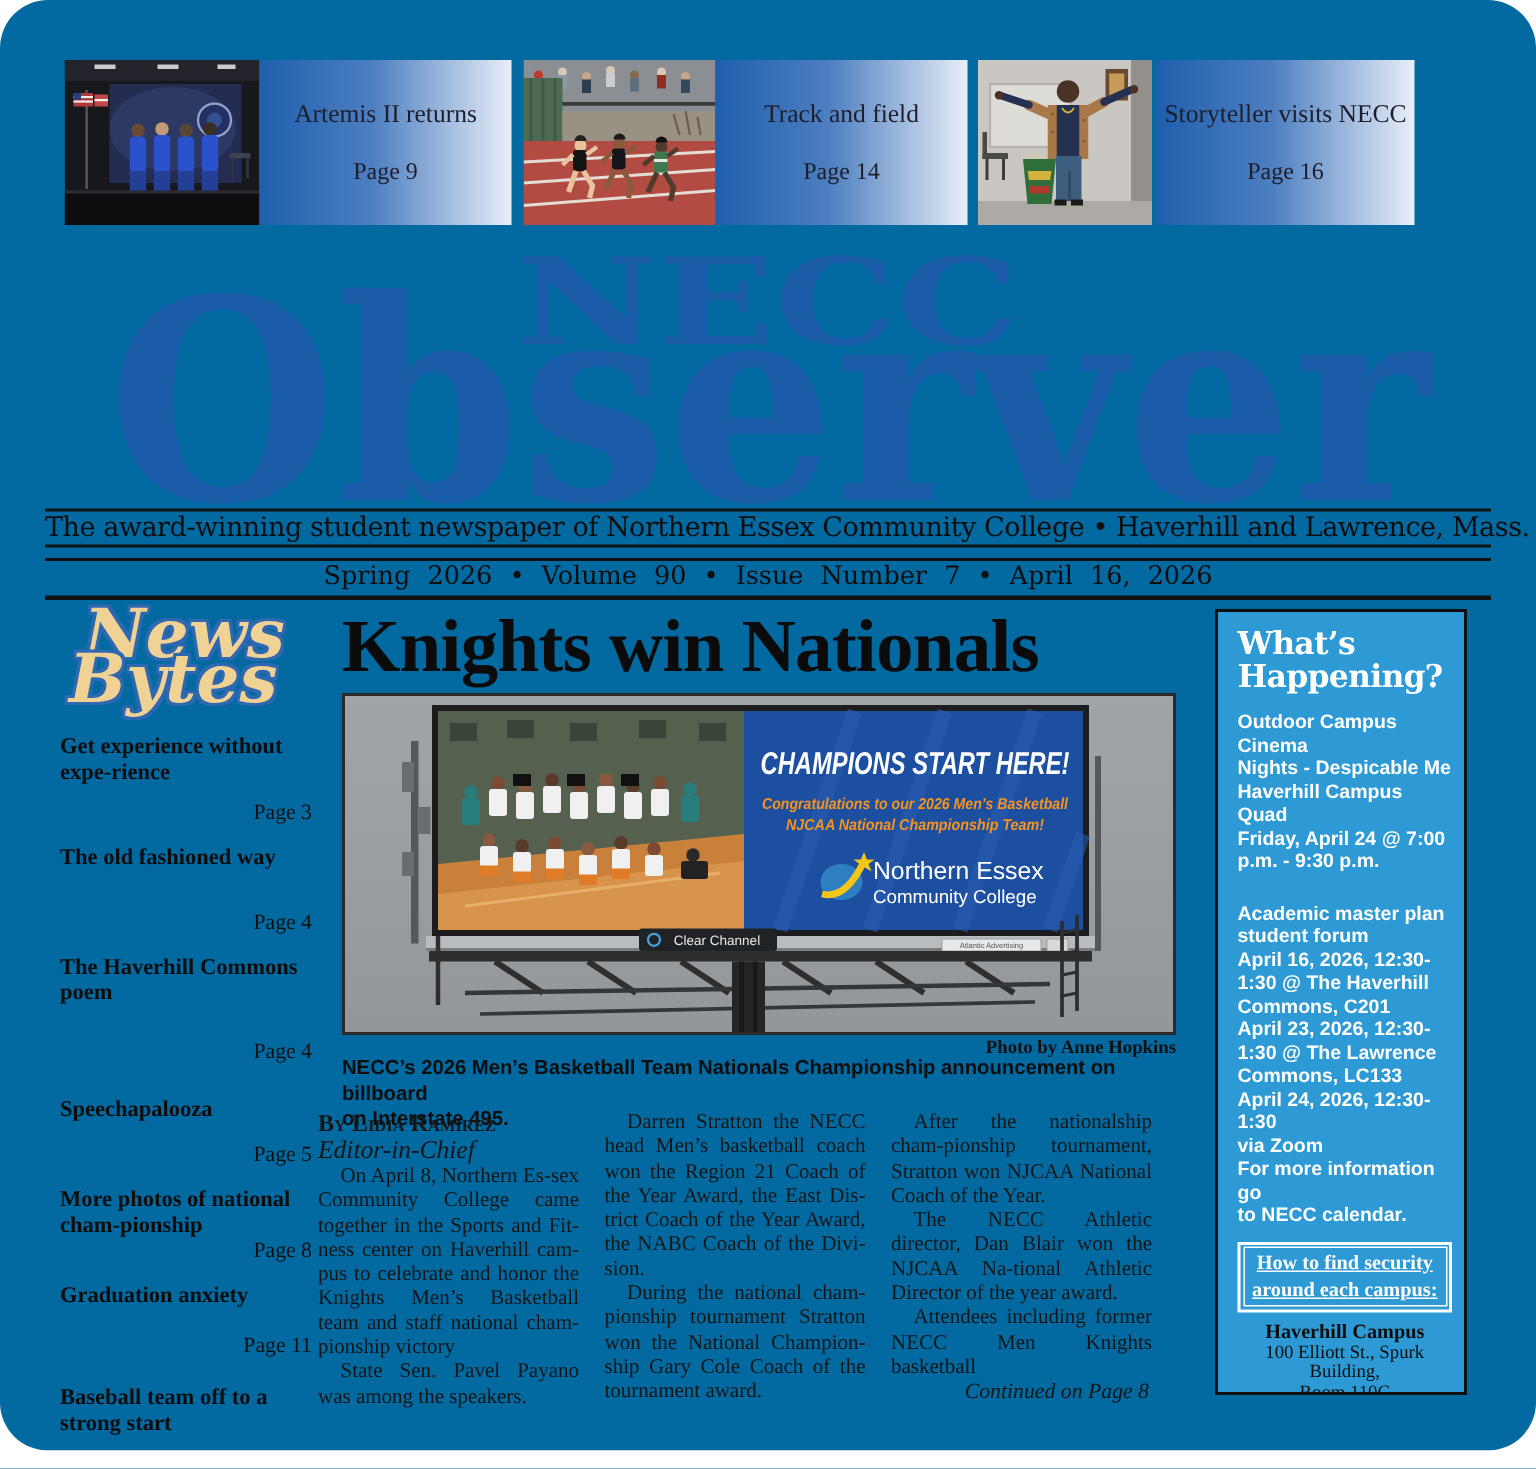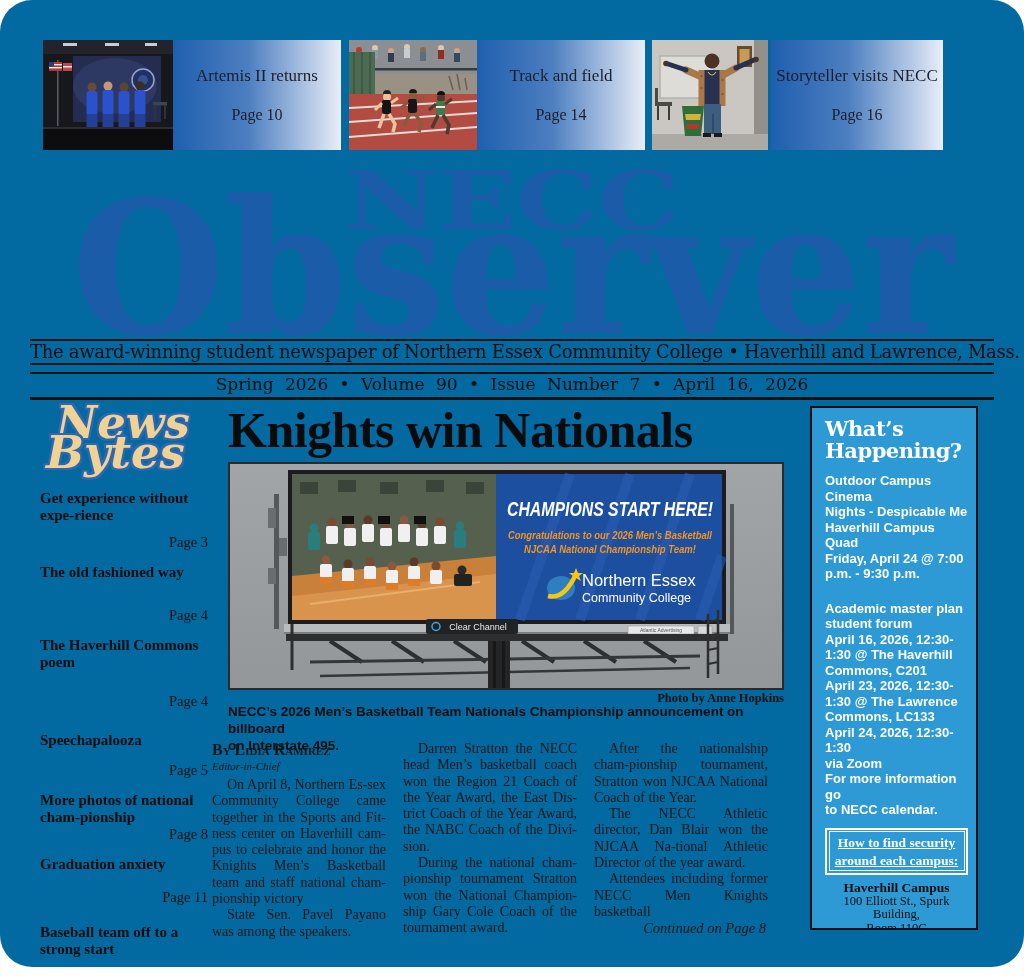--- a/index.html
+++ b/index.html
@@ -51,21 +51,21 @@
              border:2px solid #2a2a2a;box-sizing:border-box;background:#9b9ea1;}
   .credit{position:absolute;left:228px;top:691px;width:556px;text-align:right;
           font-weight:bold;font-size:12.5px;color:#111;}
   .caption{position:absolute;left:228px;top:704px;width:556px;
            font-family:"Liberation Sans",sans-serif;font-weight:bold;font-size:13.5px;
            line-height:1.25;color:#0e0e0e;white-space:pre-line;}
 
   .cols{position:absolute;left:212px;top:741px;width:556px;display:flex;gap:17px;}
   .col{width:174px;font-size:14px;line-height:16.3px;text-align:justify;color:#161616;}
   .byline{font-weight:bold;font-variant:small-caps;font-size:16px;line-height:17px;text-align:left;}
-  .role{font-style:italic;font-size:11px;line-height:17px;text-align:left;margin-bottom:2px;}
+  .role{font-style:italic;font-size:17px;line-height:17px;text-align:left;margin-bottom:2px;}
   .col p{margin:0;text-indent:15px;}
   .continued{margin-top:18px;text-align:right;font-style:italic;font-size:14.5px;padding-right:2px;text-indent:0 !important;}
 
   
   .happening{position:absolute;left:810px;top:406px;width:168px;height:524px;
              background:#2e9ad5;border:2px solid #101010;box-sizing:border-box;
              padding:10px 8px 6px 13px;overflow:hidden;}
   .wh-title{font-family:"DejaVu Serif",serif;font-weight:bold;font-size:21px;line-height:22px;
             color:#fff;white-space:pre-line;letter-spacing:-0.5px;}
   .wh-event{font-family:Liberation Sans, sans-serif;font-weight:bold;font-size:13px;line-height:15.5px;
@@ -120,21 +120,21 @@
       <rect x="110" y="62" width="14" height="3.5" fill="#3c424e"></rect>
         <rect x="111" y="65" width="2" height="14" fill="#2e333d"></rect>
         <rect x="121" y="65" width="2" height="14" fill="#2e333d"></rect>
       <rect y="88" width="130" height="22" fill="#0d0d10"></rect>
       <rect y="87" width="130" height="2" fill="#2c2c34"></rect>
     </svg>
   </div>
 
   <div class="tbox bx1">
     <div class="t1">Artemis II returns</div>
-    <div class="t2">Page 10</div>
+    <div class="t2">Page 9</div>
   </div>
 
   <div class="tphoto ph2">
     <svg width="128" height="110" viewBox="0 0 128 110">
       <rect width="128" height="110" fill="#95989b"></rect>
       <rect width="128" height="34" fill="#8b8e92"></rect>
       <g>
         <circle cx="10" cy="10" r="3" fill="#c0392b"></circle>
           <rect x="7" y="12" width="6" height="9" fill="#a93226"></rect>
         <circle cx="26" cy="8" r="3" fill="#d7c8b8"></circle>

